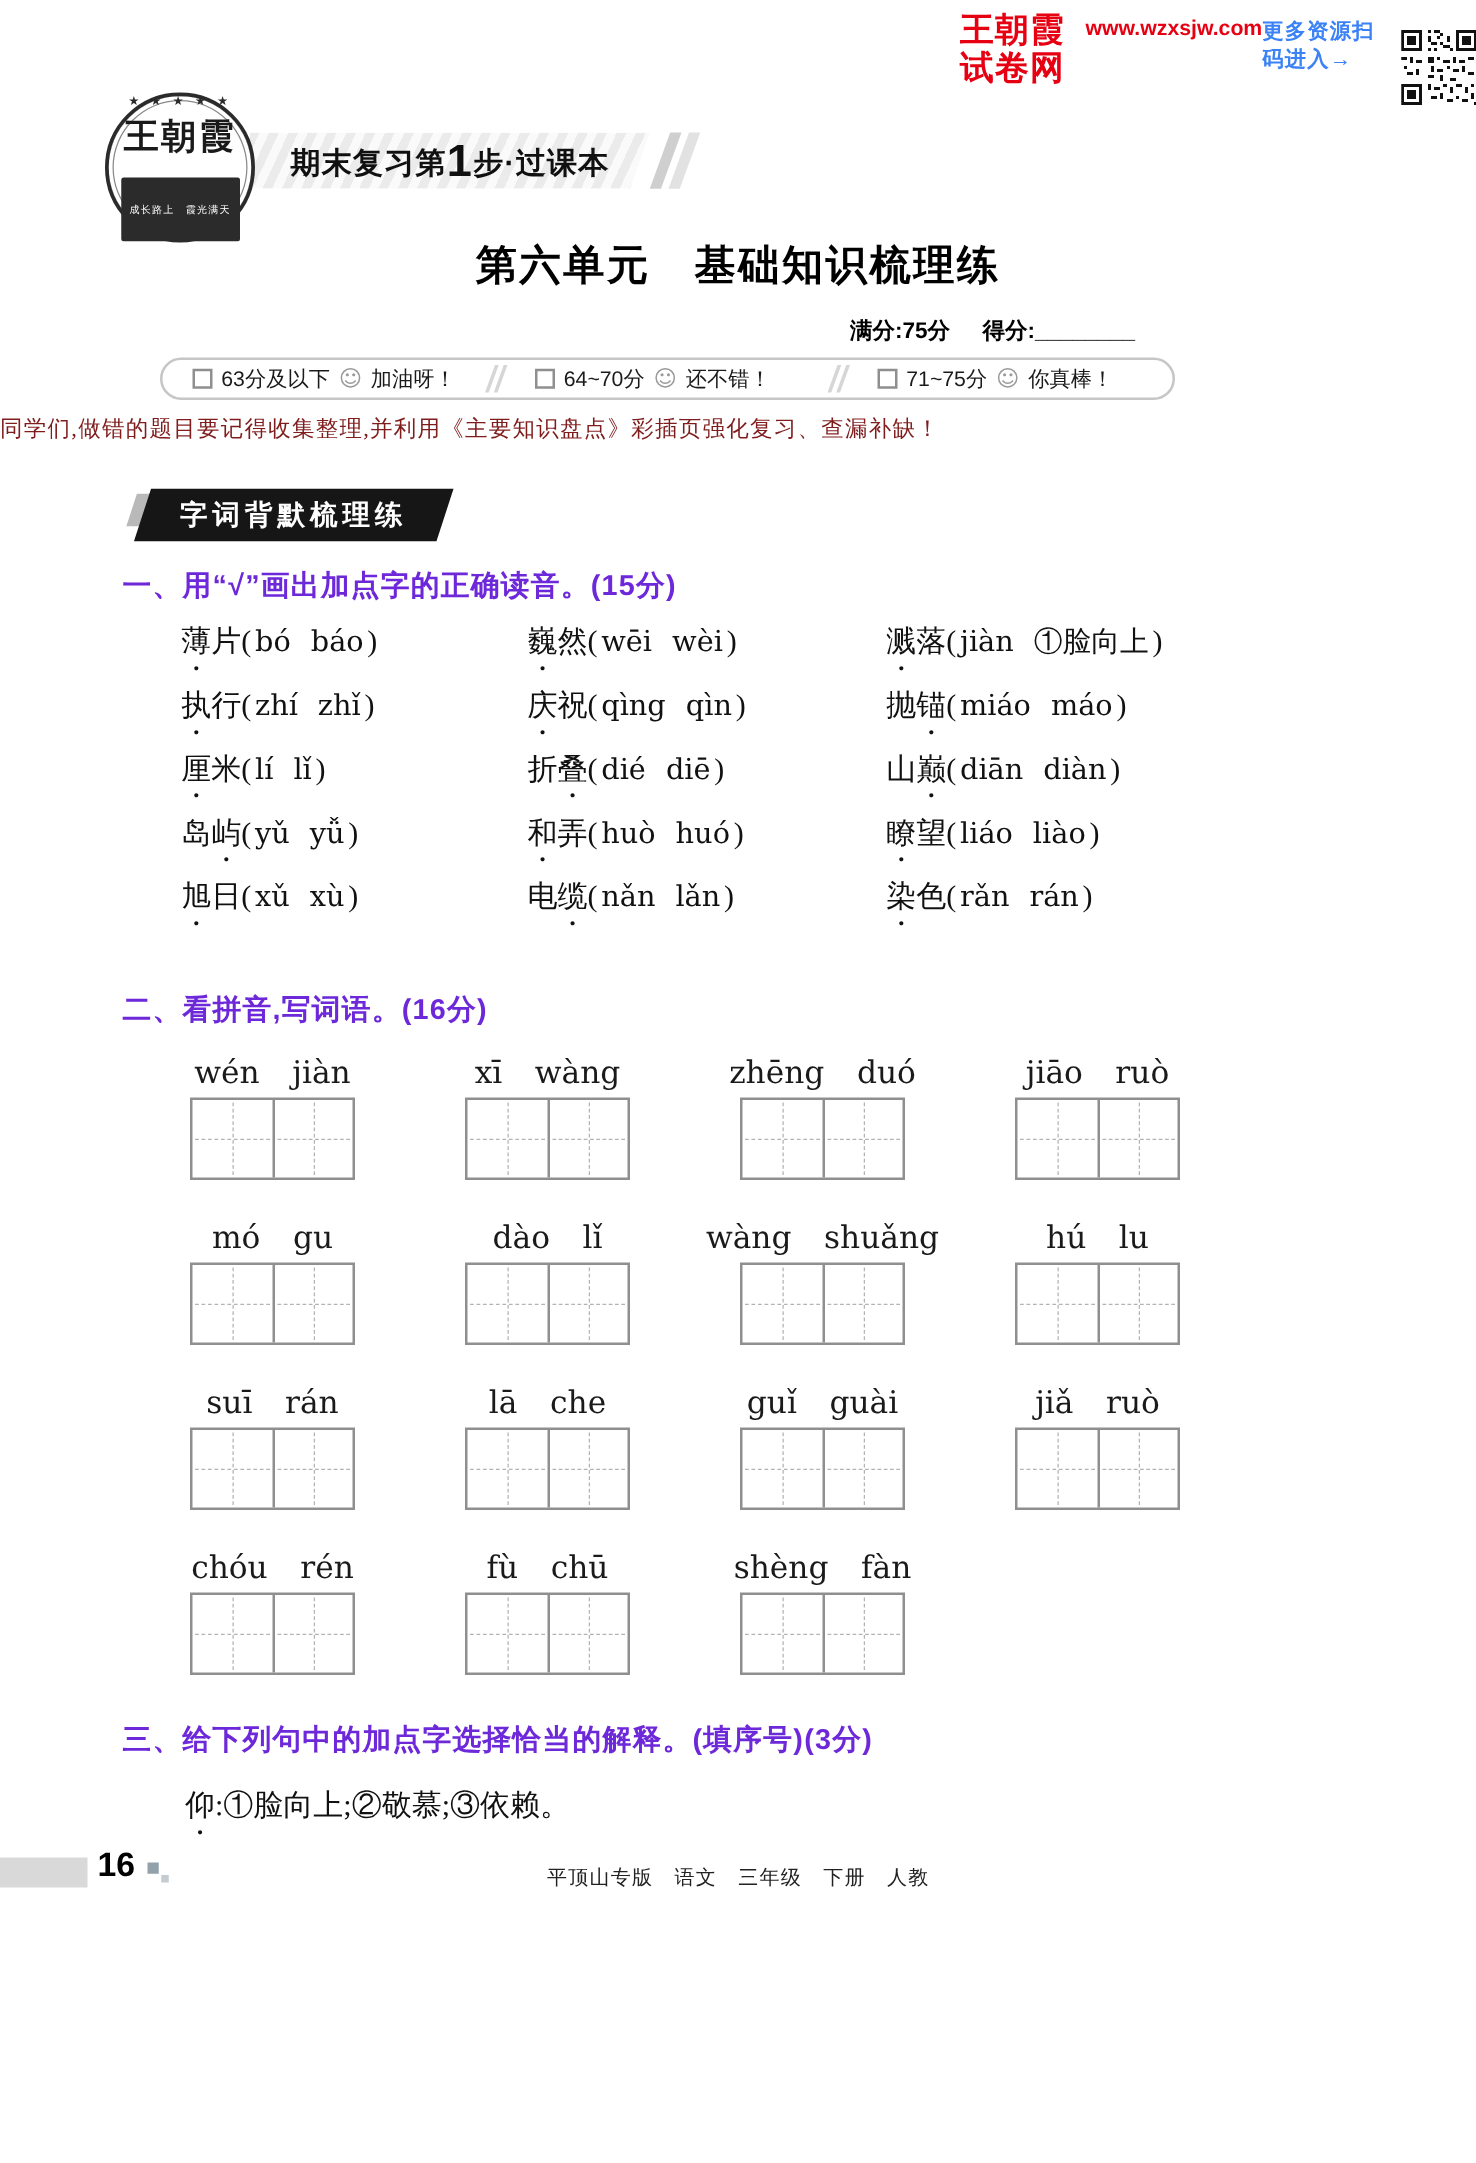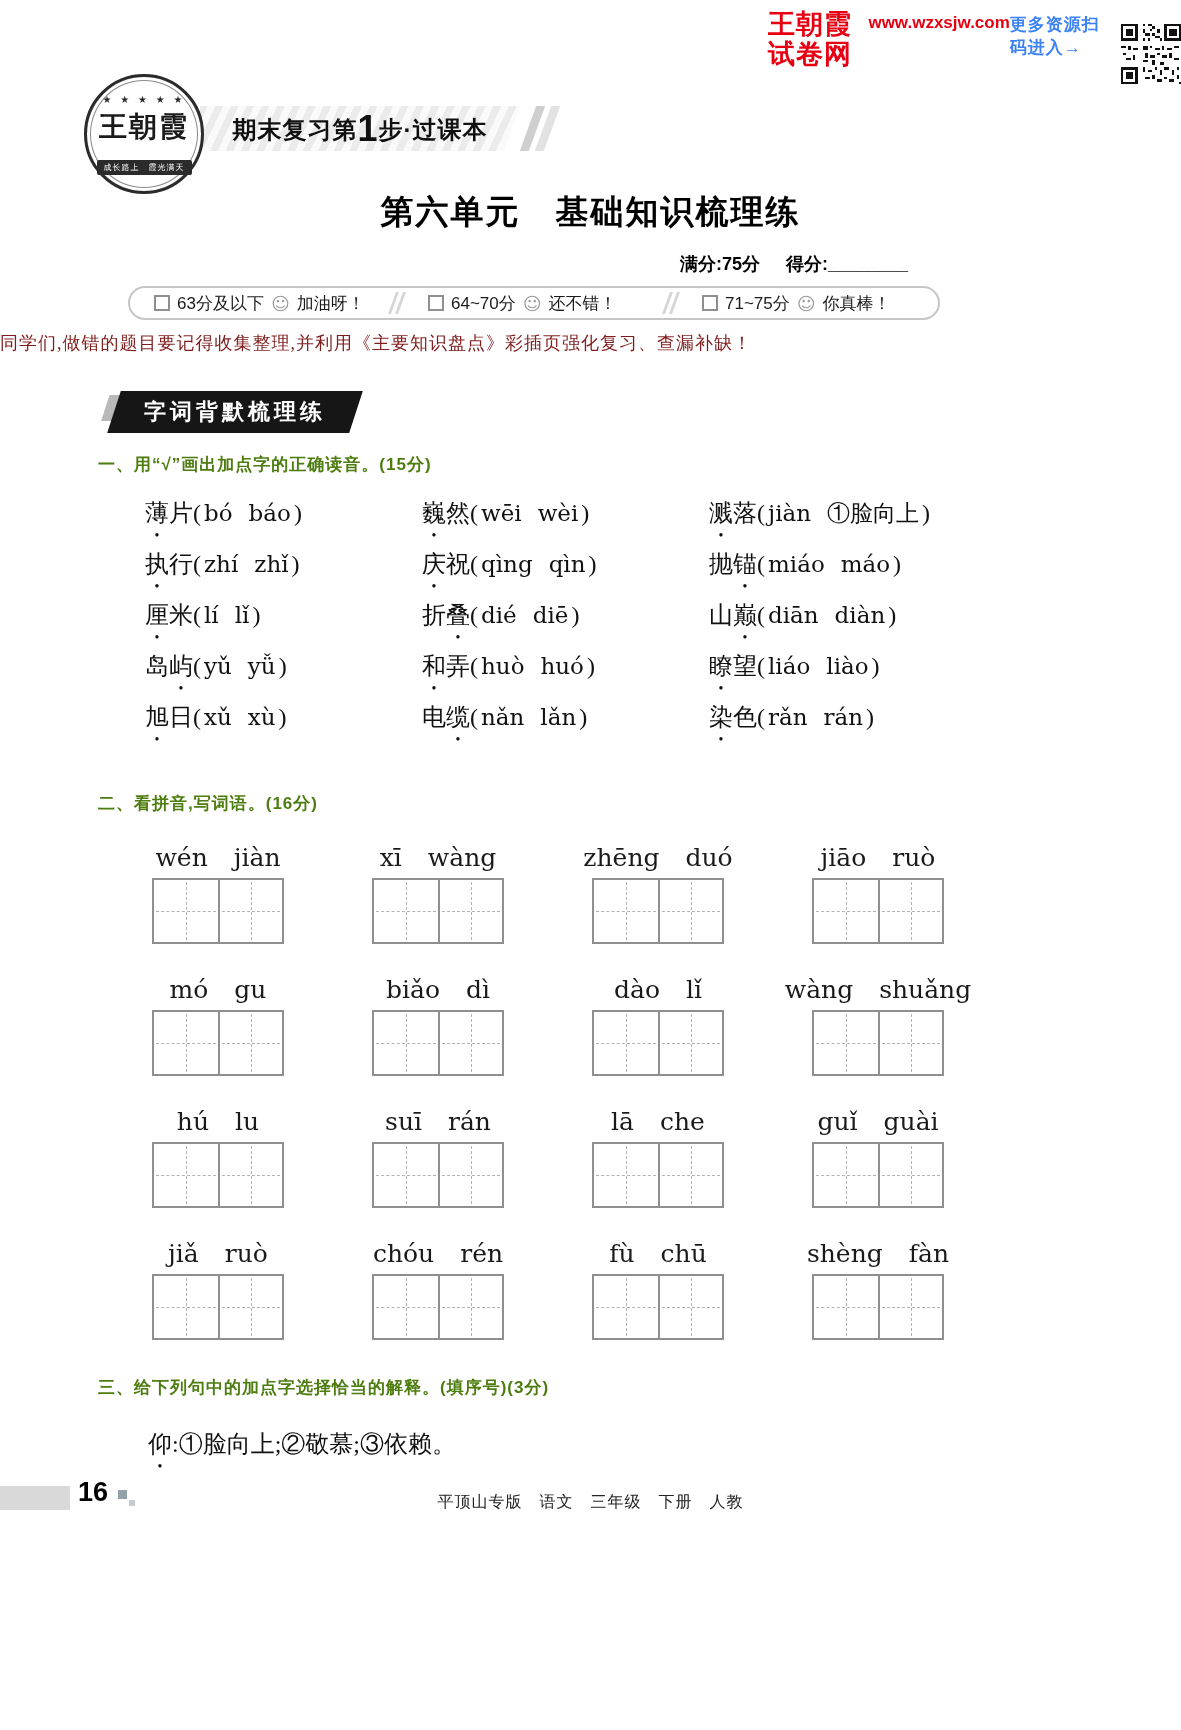--- a/index.html
+++ b/index.html
@@ -15,21 +15,21 @@
   .site-url  { font-size:17px; font-weight:bold; color:#e60012; margin-top:3px; }
   .site-more { font-size:17px; font-weight:bold; color:#3b82f6; margin-top:3px; letter-spacing:1px; }
   .qr { margin-top:2px; }
 
   
   .logo { left:84px; top:74px; width:120px; height:120px; border:3px solid #2b2b2b; border-radius:50%;
           background:#fff; display:flex; flex-direction:column; align-items:center; justify-content:center;
           box-shadow: inset 0 0 0 3px #fff, inset 0 0 0 4px #8a8a8a; z-index:3; }
   .logo-stars { font-size:10px; color:#2b2b2b; letter-spacing:3px; margin-bottom:3px; }
   .logo-name  { font-size:28px; font-weight:bold; font-family:"Liberation Serif", serif; letter-spacing:2px; color:#1a1a1a; }
-  .logo-ribbon{ margin-top:14px; background:#2b2b2b; color:#fff; font-size:8px; padding:2px 7px; border-radius:2px; letter-spacing:1px; white-space:nowrap; }
+  .logo-ribbon{ margin-top:14px; background:#2b2b2b; color:#fff; font-size:8px; padding:20px 7px; border-radius:2px; letter-spacing:1px; white-space:nowrap; }
 
   
   .hbanner { left:200px; top:106px; width:320px; height:45px;
              background: repeating-linear-gradient(115deg, #ebebeb 0 7px, #fafafa 7px 14px);
              clip-path: polygon(0 0, 100% 0, calc(100% - 16px) 100%, 0 100%);
              display:flex; align-items:center; justify-content:center; z-index:2; }
   .hbanner-text { font-size:24px; font-weight:bold; letter-spacing:1px; color:#101010; white-space:nowrap; }
   .hbanner-text .big { font-size:36px; vertical-align:-3px; }
   .hstripe { top:106px; width:9px; height:45px; background:#cfcfcf; transform:skewX(-20deg); }
   .hstripe.s1 { left:528px; } .hstripe.s2 { left:543px; background:#e2e2e2; }
@@ -51,21 +51,21 @@
   .note { top:331px; left:0; width:100%; text-align:left; font-size:18px; color:#7f1d1d;
           font-family:Liberation Serif, serif; letter-spacing:1px; }
 
   
   .sec { left:104px; top:391px; display:flex; align-items:center; }
   .sec-gray { width:20px; height:26px; background:#b9b9b9; transform:skewX(-18deg) translateY(-4px); margin-right:-10px; }
   .sec-black { background:#161616; transform:skewX(-18deg); padding:6px 30px; }
   .sec-black span { display:inline-block; transform:skewX(18deg); color:#fff; font-weight:bold; font-size:22px; letter-spacing:4px; white-space:nowrap; }
 
   
-  .q-title { font-size:17px; font-weight:bold; color:#4d7c0f; letter-spacing:1px; white-space:nowrap; }
+  .q-title { font-size:23px; font-weight:bold; color:#6d28d9; letter-spacing:1px; white-space:nowrap; }
   .q1-title { left:98px; top:453px; }
   .q2-title { left:98px; top:792px; }
   .q3-title { left:98px; top:1376px; }
 
   
   .q1-grid { left:145px; top:497px; display:grid; grid-template-columns:277px 287px 270px; row-gap:19px; }
   .q1i { height:32px; display:flex; align-items:baseline; white-space:nowrap; }
   .zh { font-family:"Liberation Serif", serif; font-size:24px; color:#111; }
   .py { font-family:"DejaVu Serif", serif; font-size:23px; color:#111; }
   .py.p1 { margin:0 16px 0 3px; }
@@ -384,30 +384,20 @@
         <span>mó</span>
         <span>gu</span>
       </div>
       <div class="gridbox">
         <div class="gcell"></div>
         <div class="gcell"></div>
       </div>
     </div>
   <div class="q2i">
       <div class="q2py">
-        <span>biǎo</span>
-        <span>dì</span>
-      </div>
-      <div class="gridbox">
-        <div class="gcell"></div>
-        <div class="gcell"></div>
-      </div>
-    </div>
-  <div class="q2i">
-      <div class="q2py">
         <span>dào</span>
         <span>lǐ</span>
       </div>
       <div class="gridbox">
         <div class="gcell"></div>
         <div class="gcell"></div>
       </div>
     </div>
   <div class="q2i">
       <div class="q2py">

